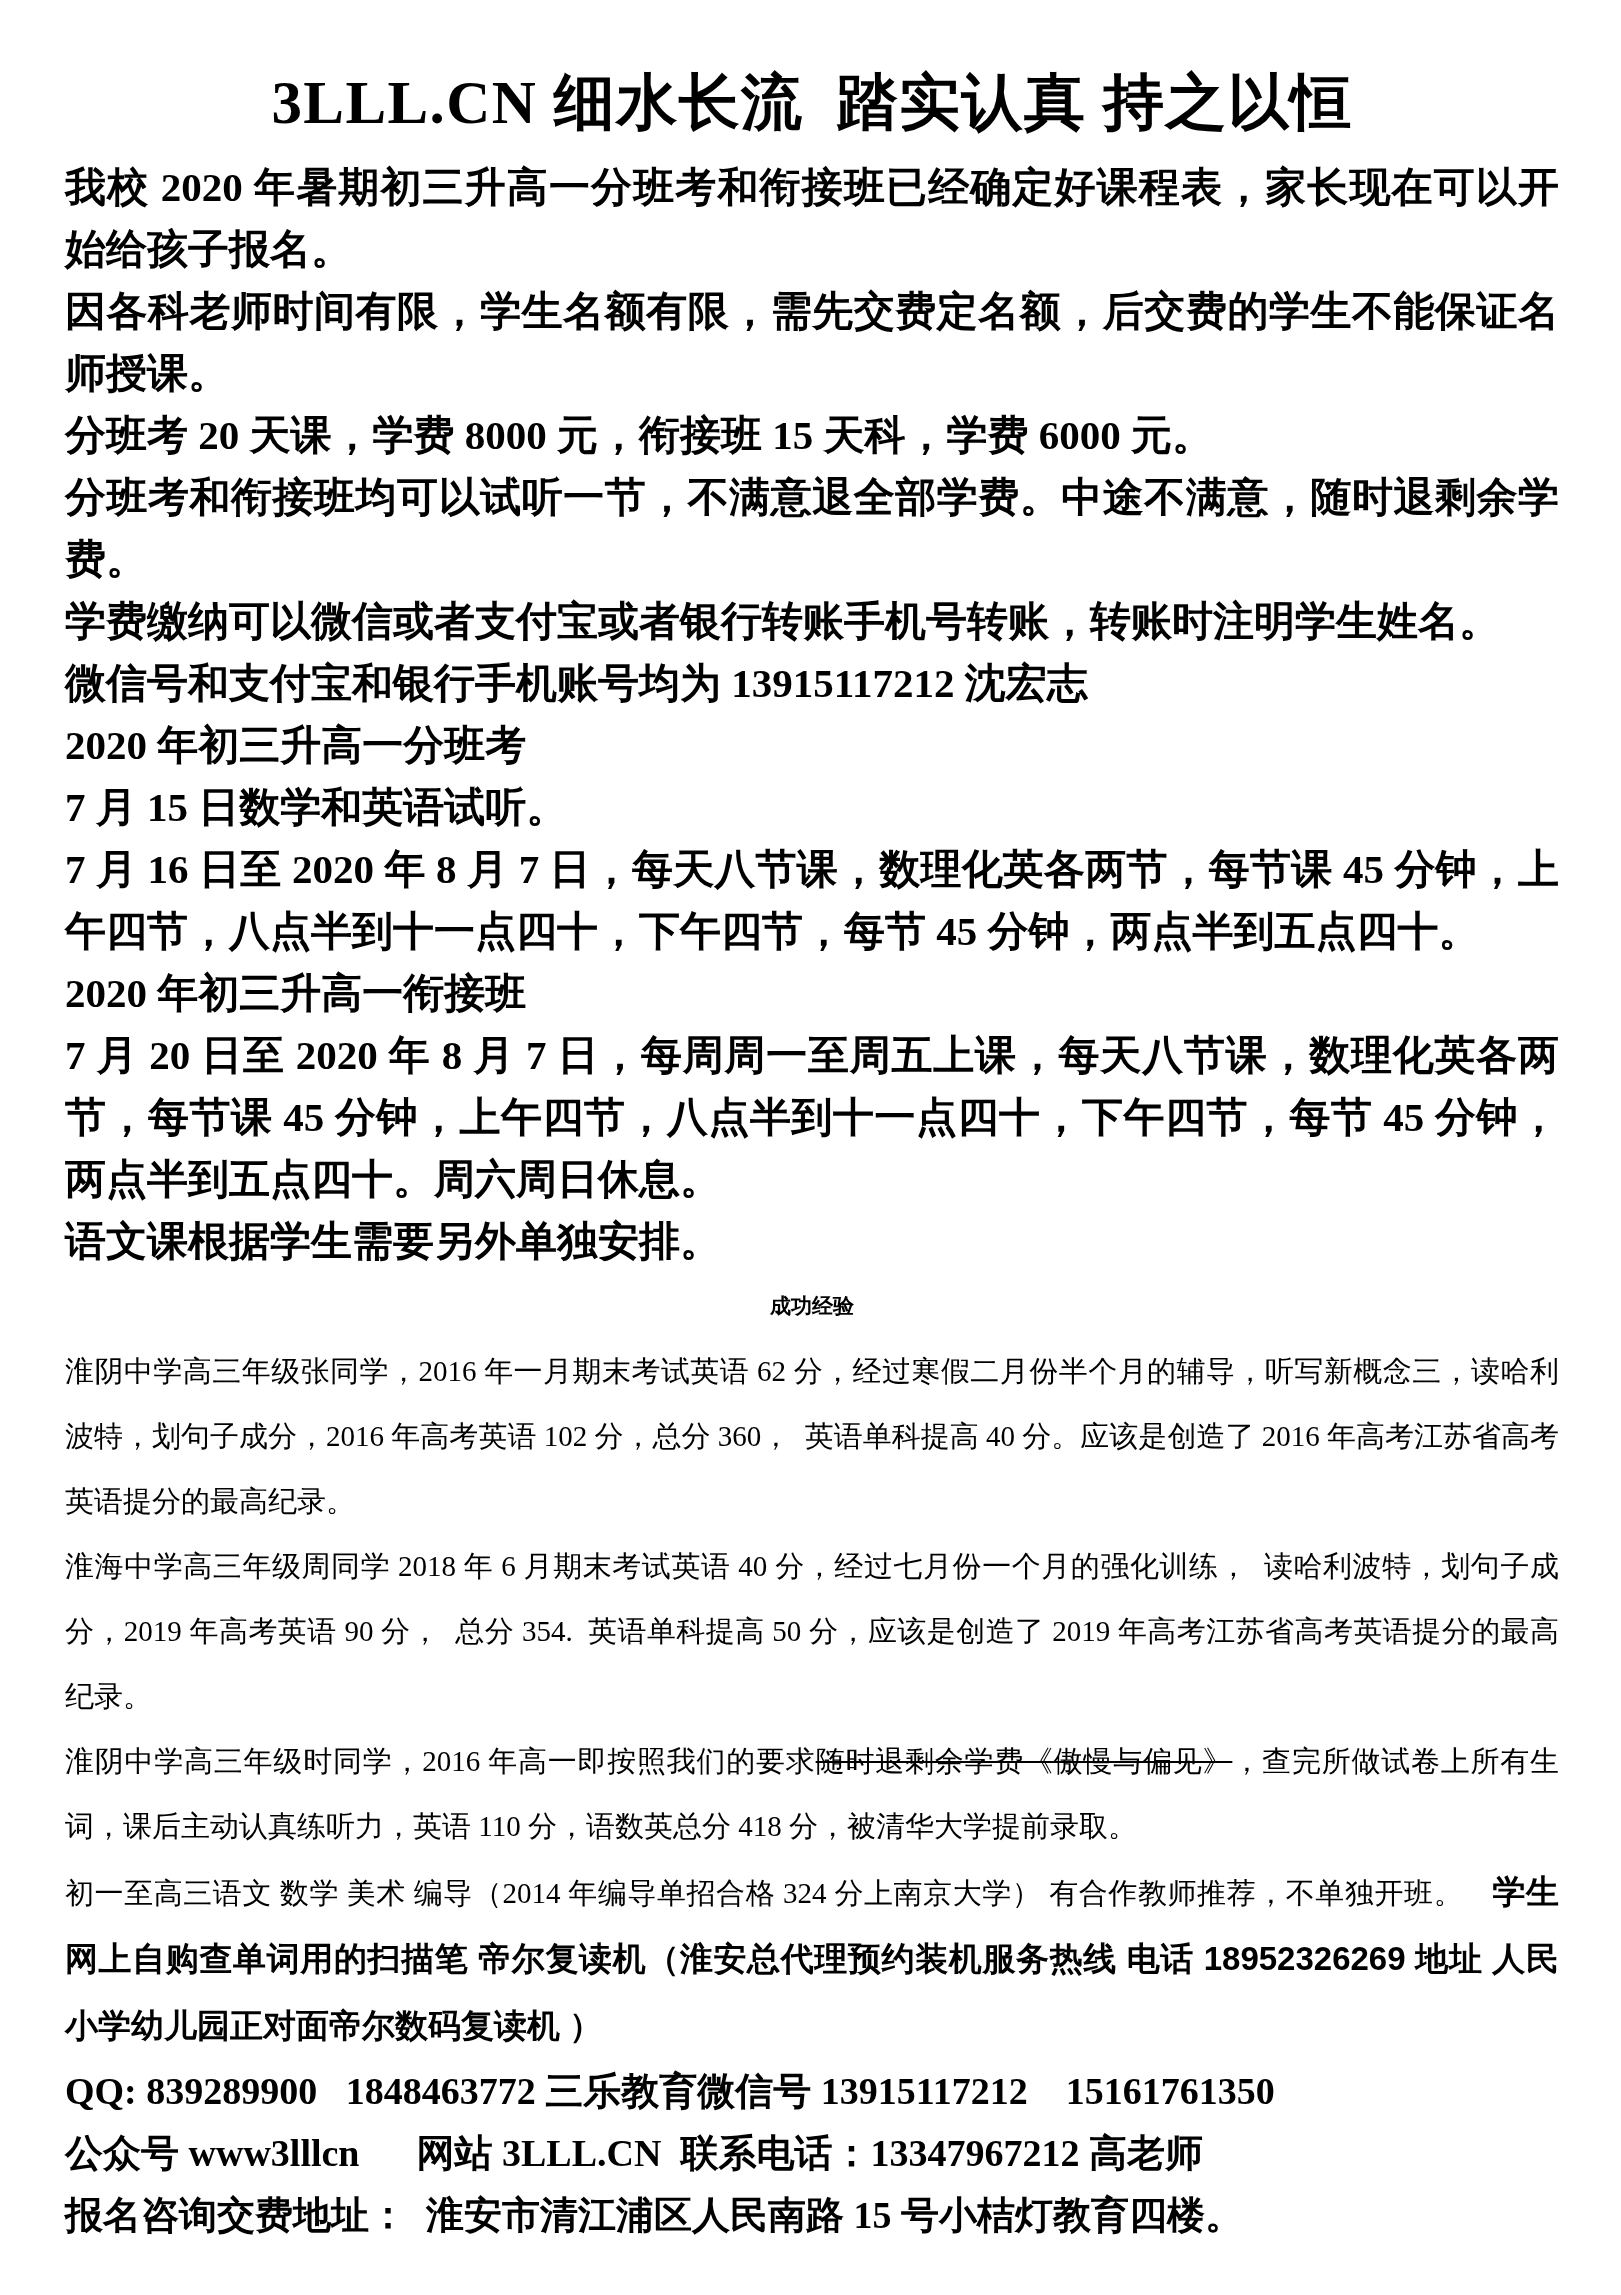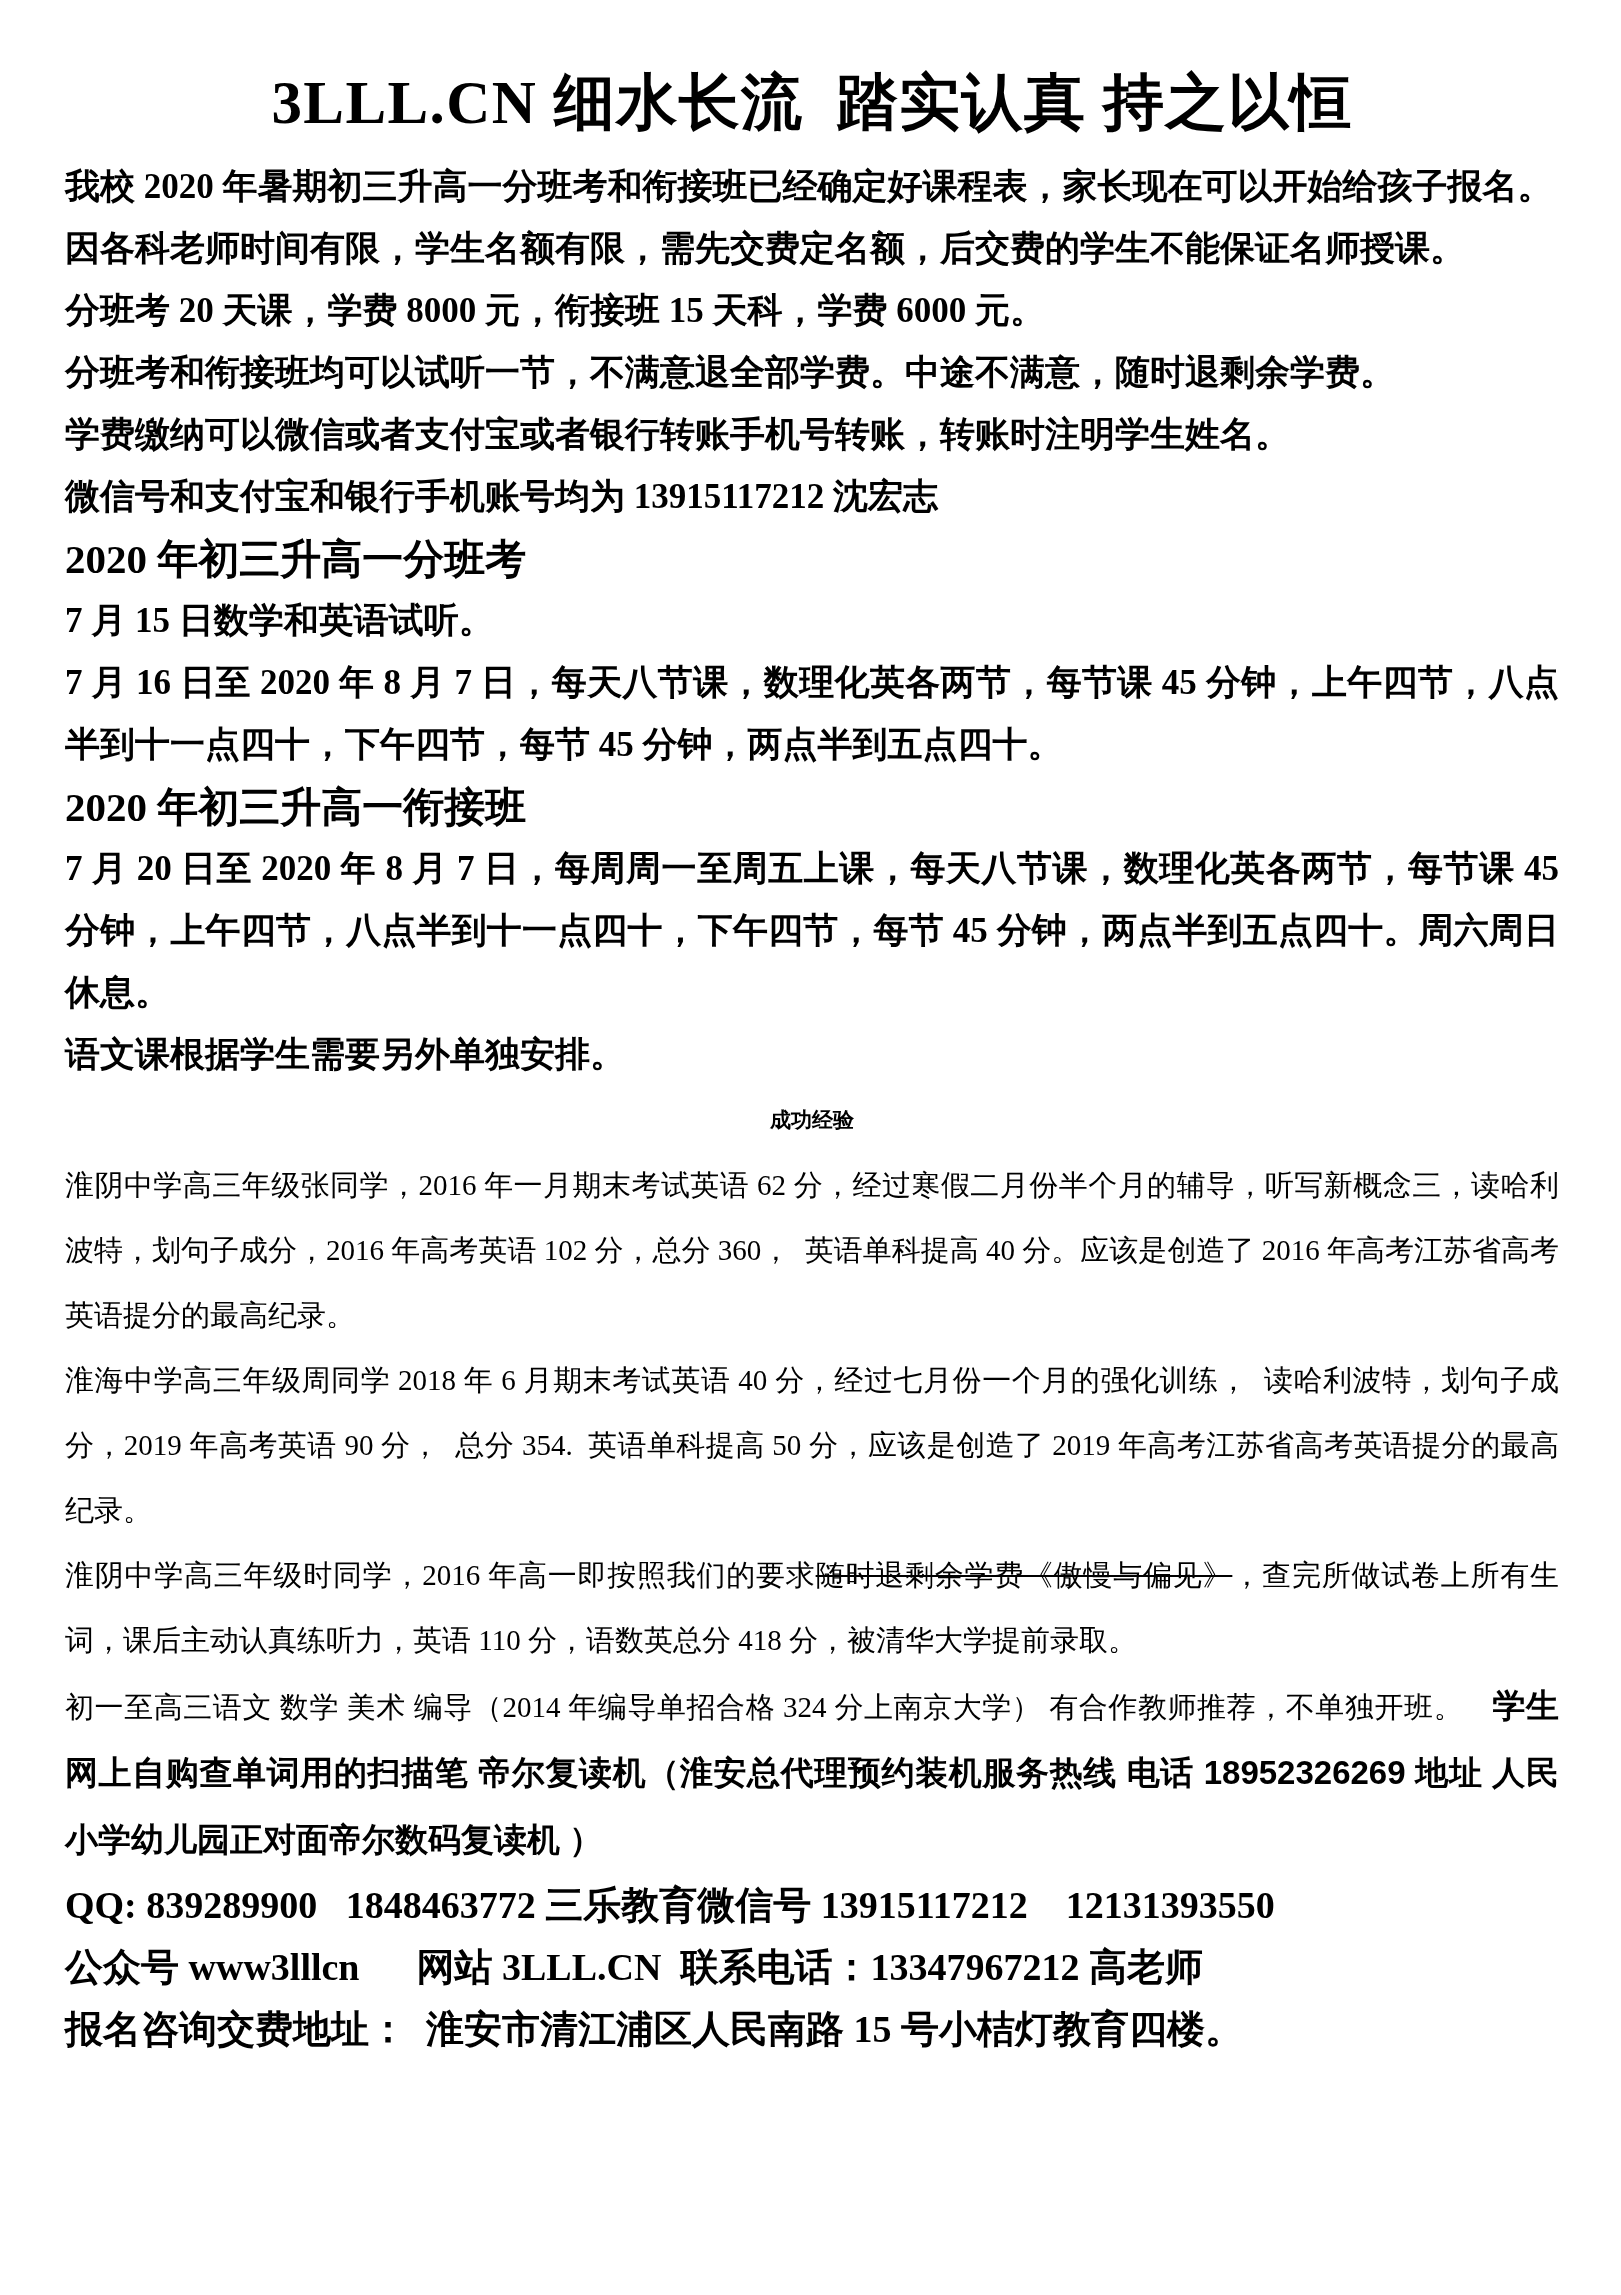--- a/index.html
+++ b/index.html
@@ -20,21 +20,21 @@
   .title {
     font-size: 61px;
     font-weight: bold;
     text-align: center;
     line-height: 1.25;
     margin: 0 0 14.5px 0;
     letter-spacing: 1.4px;
     white-space: pre-wrap;
   }
   .body-text {
-    font-size: 35px;
+    font-size: 41px;
     font-weight: bold;
     line-height: 62px;
     margin: 0;
     white-space: pre-wrap;
     text-align: justify;
   }
   .center-heading {
     font-size: 41px;
     font-weight: bold;
     line-height: 62px;
@@ -105,19 +105,19 @@
 
   <section>
     <h3 class="success-heading">成功经验</h3>
     <p class="small-text">淮阴中学高三年级张同学，2016 年一月期末考试英语 62 分，经过寒假二月份半个月的辅导，听写新概念三，读哈利波特，划句子成分，2016 年高考英语 102 分，总分 360，  英语单科提高 40 分。应该是创造了 2016 年高考江苏省高考英语提分的最高纪录。</p>
     <p class="small-text">淮海中学高三年级周同学 2018 年 6 月期末考试英语 40 分，经过七月份一个月的强化训练，  读哈利波特，划句子成分，2019 年高考英语 90 分，  总分 354.  英语单科提高 50 分，应该是创造了 2019 年高考江苏省高考英语提分的最高纪录。</p>
     <p class="small-text"><span>淮阴中学高三年级时同学，2016 年高一即按照我们的要求</span><span class="struck">随时退剩余学费《傲慢与偏见》</span><span>，查完所做试卷上所有生词，课后主动认真练听力，英语 110 分，语数英总分 418 分，被清华大学提前录取。</span></p>
     <p class="small-text"><span>初一至高三语文 数学 美术 编导（2014 年编导单招合格 324 分上南京大学） 有合作教师推荐，不单独开班。</span><span class="bold-run">   学生网上自购查单词用的扫描笔 帝尔复读机（淮安总代理预约装机服务热线 电话 18952326269 地址 人民小学幼儿园正对面帝尔数码复读机 ）</span></p>
   </section>
 
   <section>
-    <p class="contact-line">QQ: 839289900   1848463772 三乐教育微信号 13915117212    12131393550</p>
+    <p class="contact-line">QQ: 839289900   1848463772 三乐教育微信号 13915117212    15161761350</p>
     <p class="contact-line">公众号 www3lllcn      网站 3LLL.CN  联系电话：13347967212 高老师</p>
     <p class="contact-line">报名咨询交费地址：  淮安市清江浦区人民南路 15 号小桔灯教育四楼。</p>
   </section>
 
 </div>
 
 
 </body></html>

